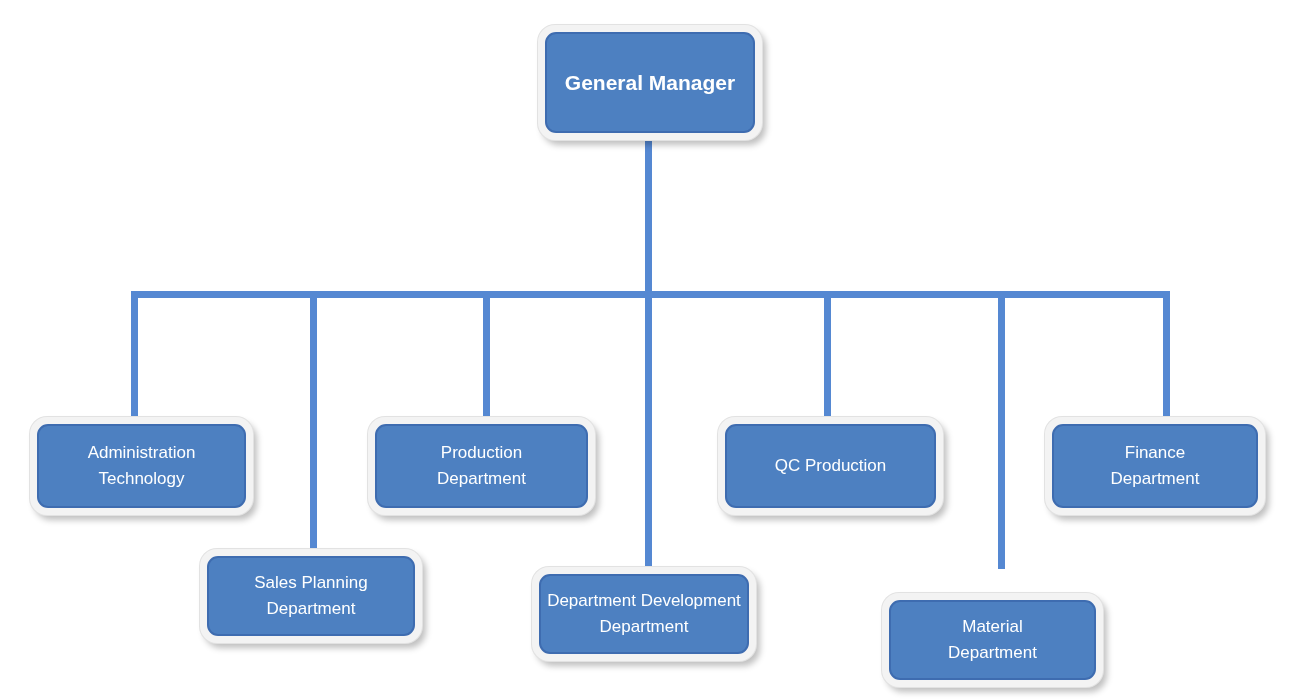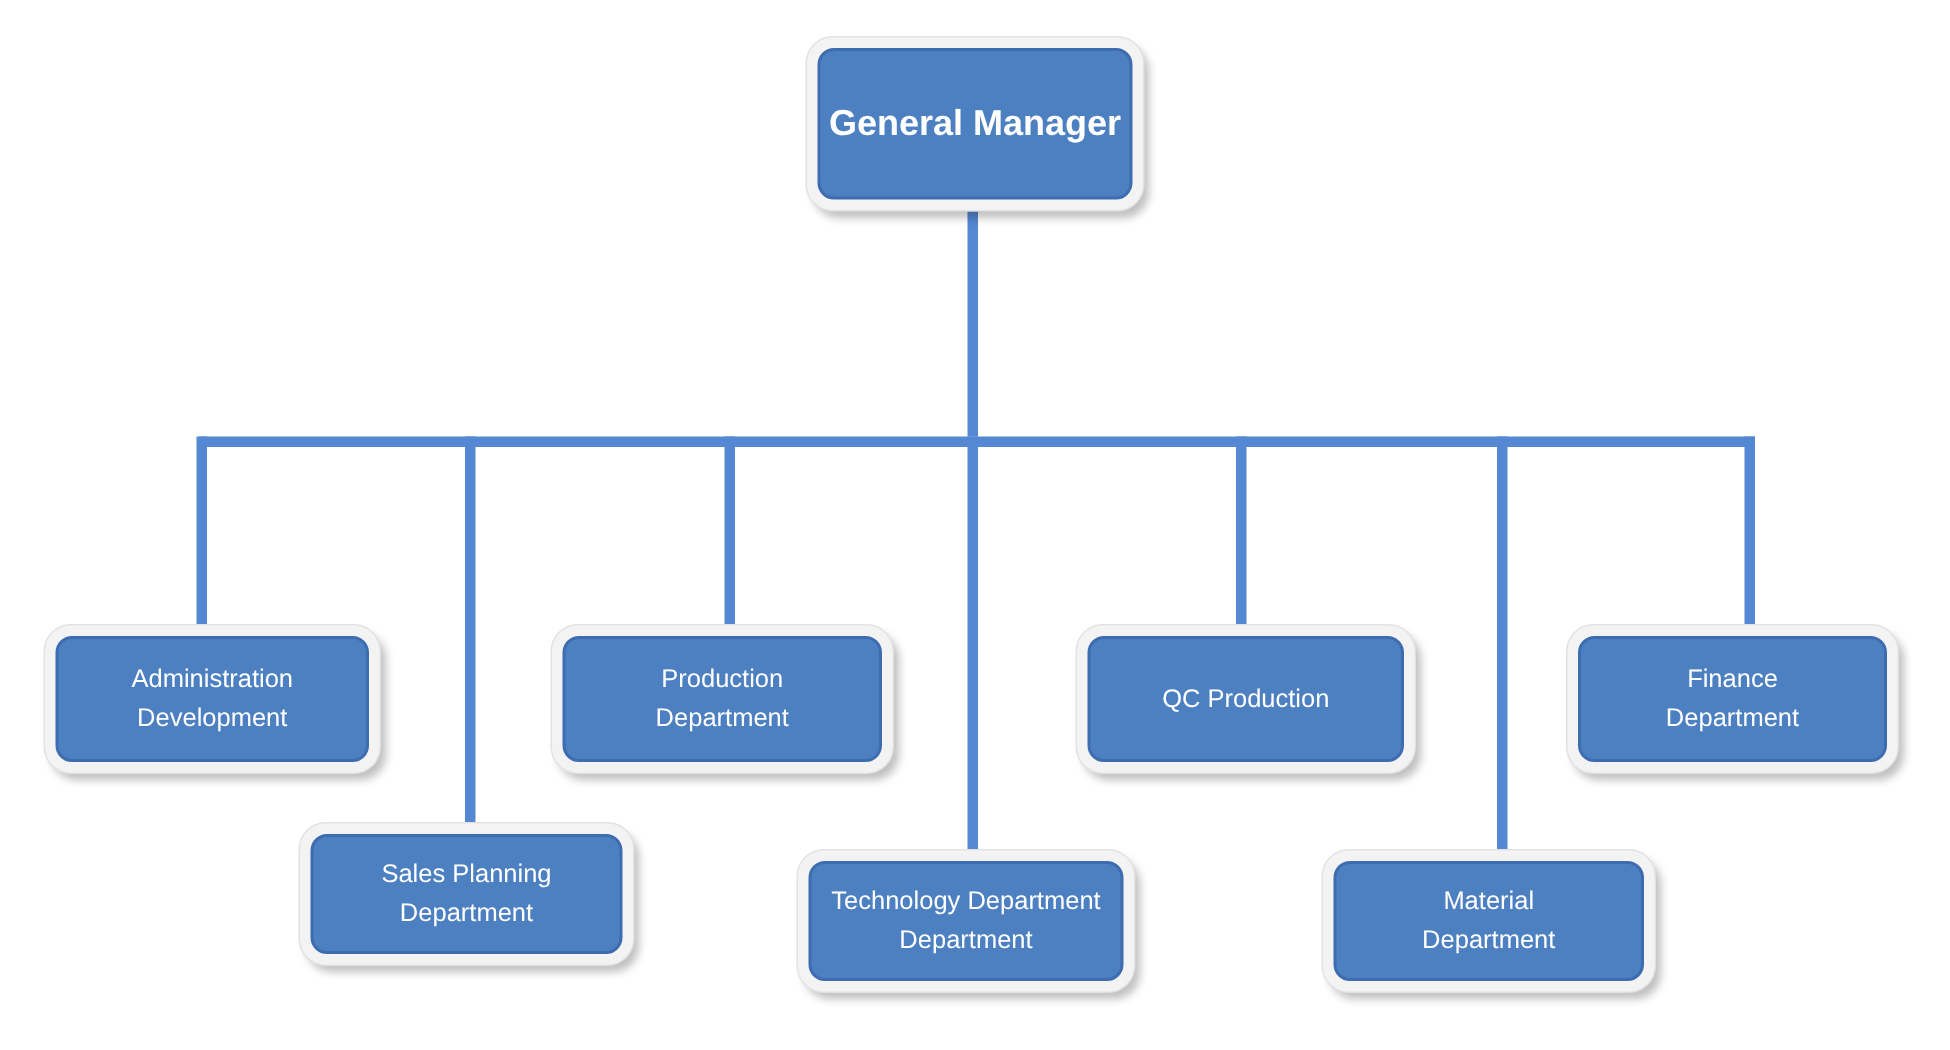--- a/index.html
+++ b/index.html
@@ -40,21 +40,21 @@
     justify-content: center;
   }
   .node-label {
     color: var(--node-text, #ffffff);
     text-align: center;
     white-space: pre-line;
     font-size: 17px;
     line-height: 26px;
   }
   .root .node-label {
-    font-size: 24px;
+    font-size: 21px;
     font-weight: bold;
     line-height: 26px;
   }
 </style>
 </head>
 <body>
 
 <div class="canvas">
 
   <div class="connector" style="left:645px; top:141px; width:7px; height:150px;"></div>
@@ -69,21 +69,21 @@
 
   <div class="node root" style="left:538px; top:25px; width:224px; height:115px;">
     <div class="node-inner">
       <span class="node-label">General Manager</span>
     </div>
   </div>
 
   <div class="node" style="left:30px; top:417px; width:223px; height:98px;">
     <div class="node-inner">
       <span class="node-label">Administration
-Development</span>
+Technology</span>
     </div>
   </div>
 
   <div class="node" style="left:368px; top:417px; width:227px; height:98px;">
     <div class="node-inner">
       <span class="node-label">Production
 Department</span>
     </div>
   </div>
 
@@ -102,25 +102,25 @@
 
   <div class="node" style="left:200px; top:549px; width:222px; height:94px;">
     <div class="node-inner">
       <span class="node-label">Sales Planning
 Department</span>
     </div>
   </div>
 
   <div class="node" style="left:532px; top:567px; width:224px; height:94px;">
     <div class="node-inner">
-      <span class="node-label">Technology Department
+      <span class="node-label">Department Development
 Department</span>
     </div>
   </div>
 
-  <div class="node" style="left:882px; top:567px; width:221px; height:94px;">
+  <div class="node" style="left:882px; top:593px; width:221px; height:94px;">
     <div class="node-inner">
       <span class="node-label">Material
 Department</span>
     </div>
   </div>
 
 </div>
 
 </body></html>

